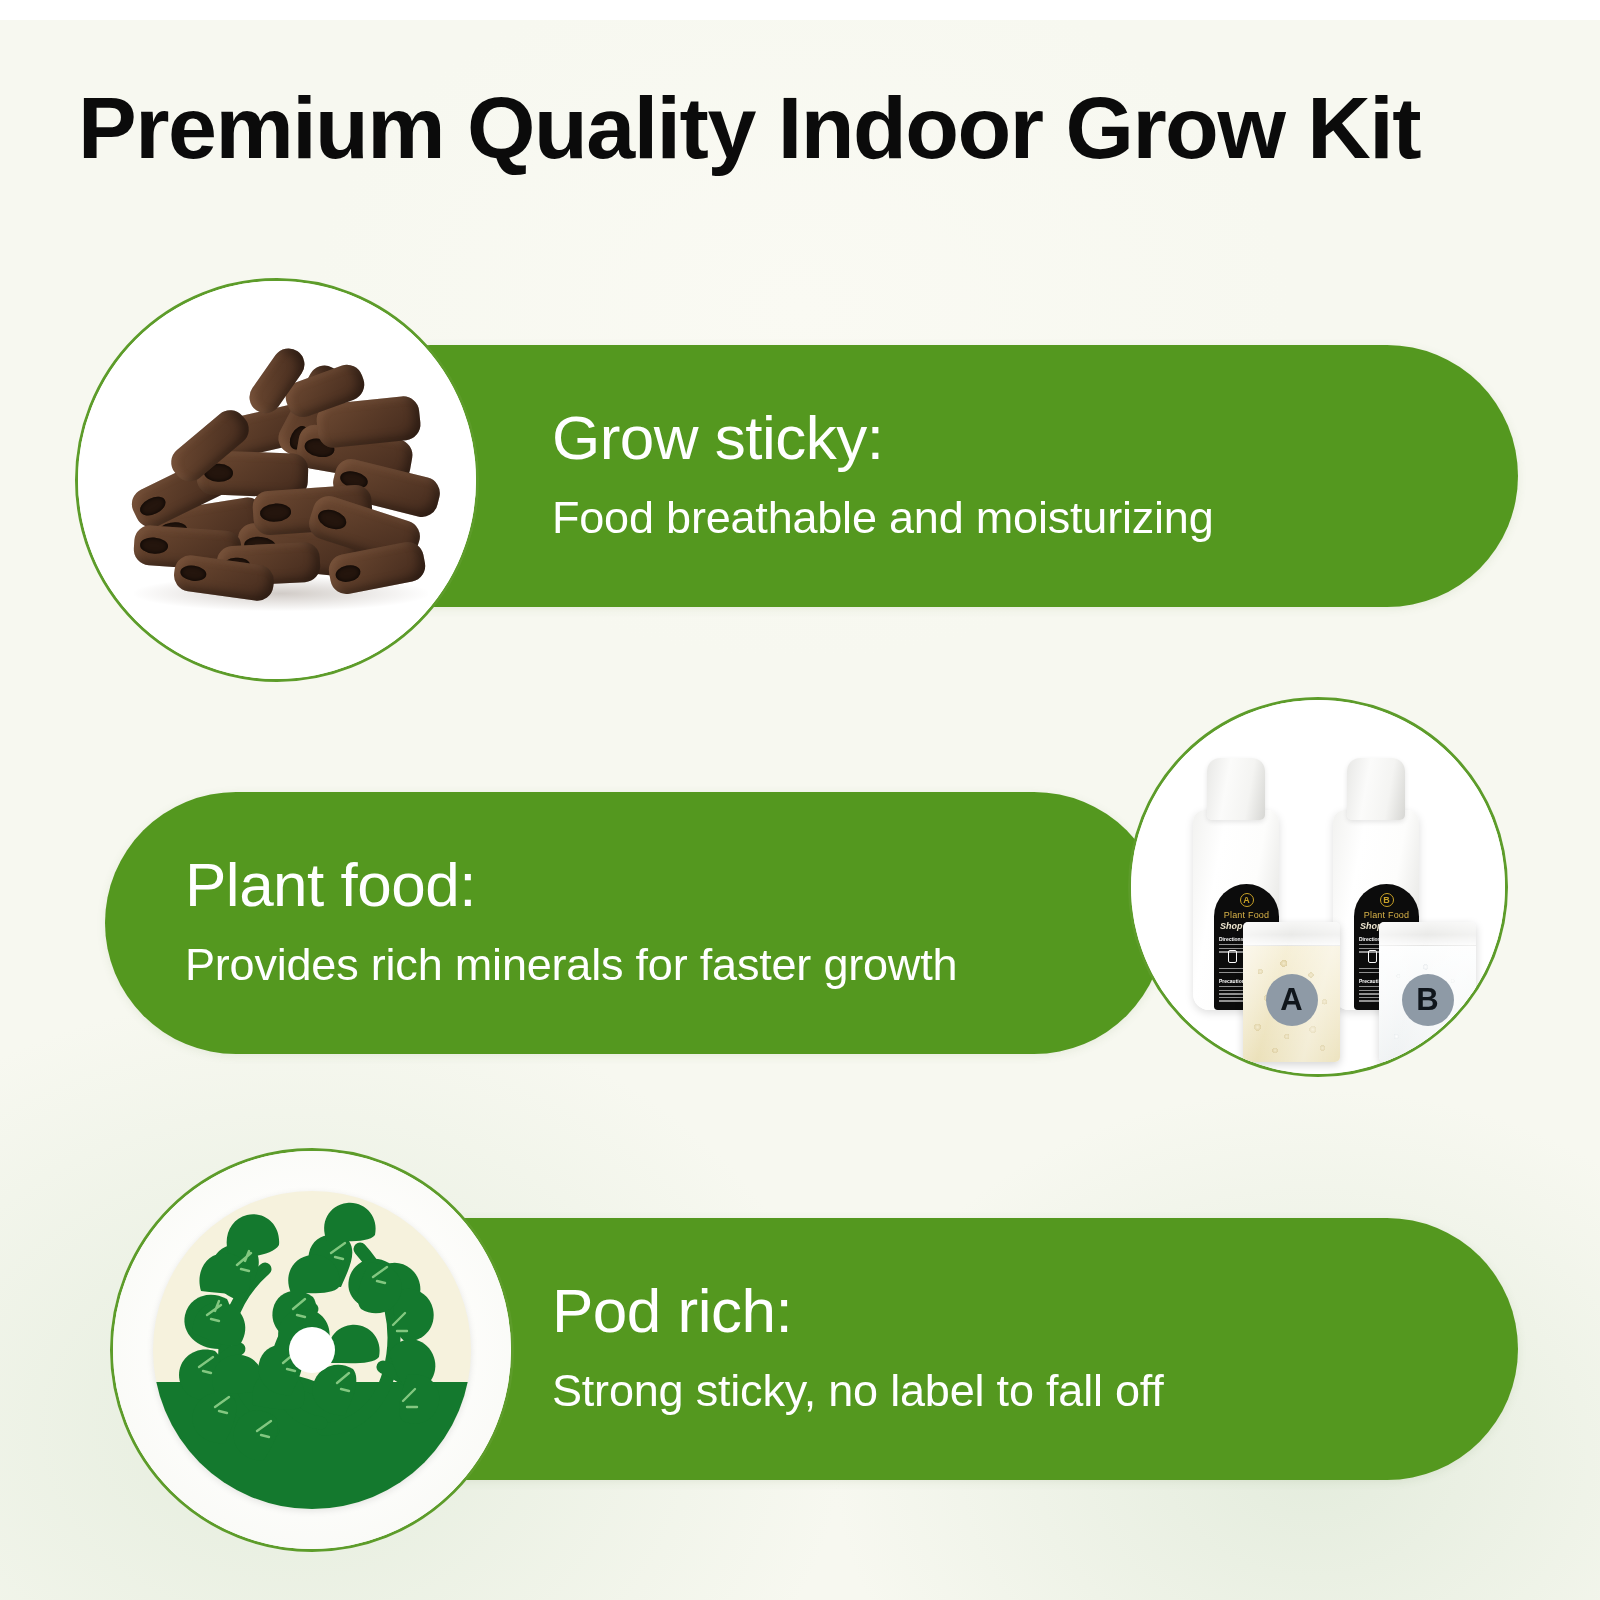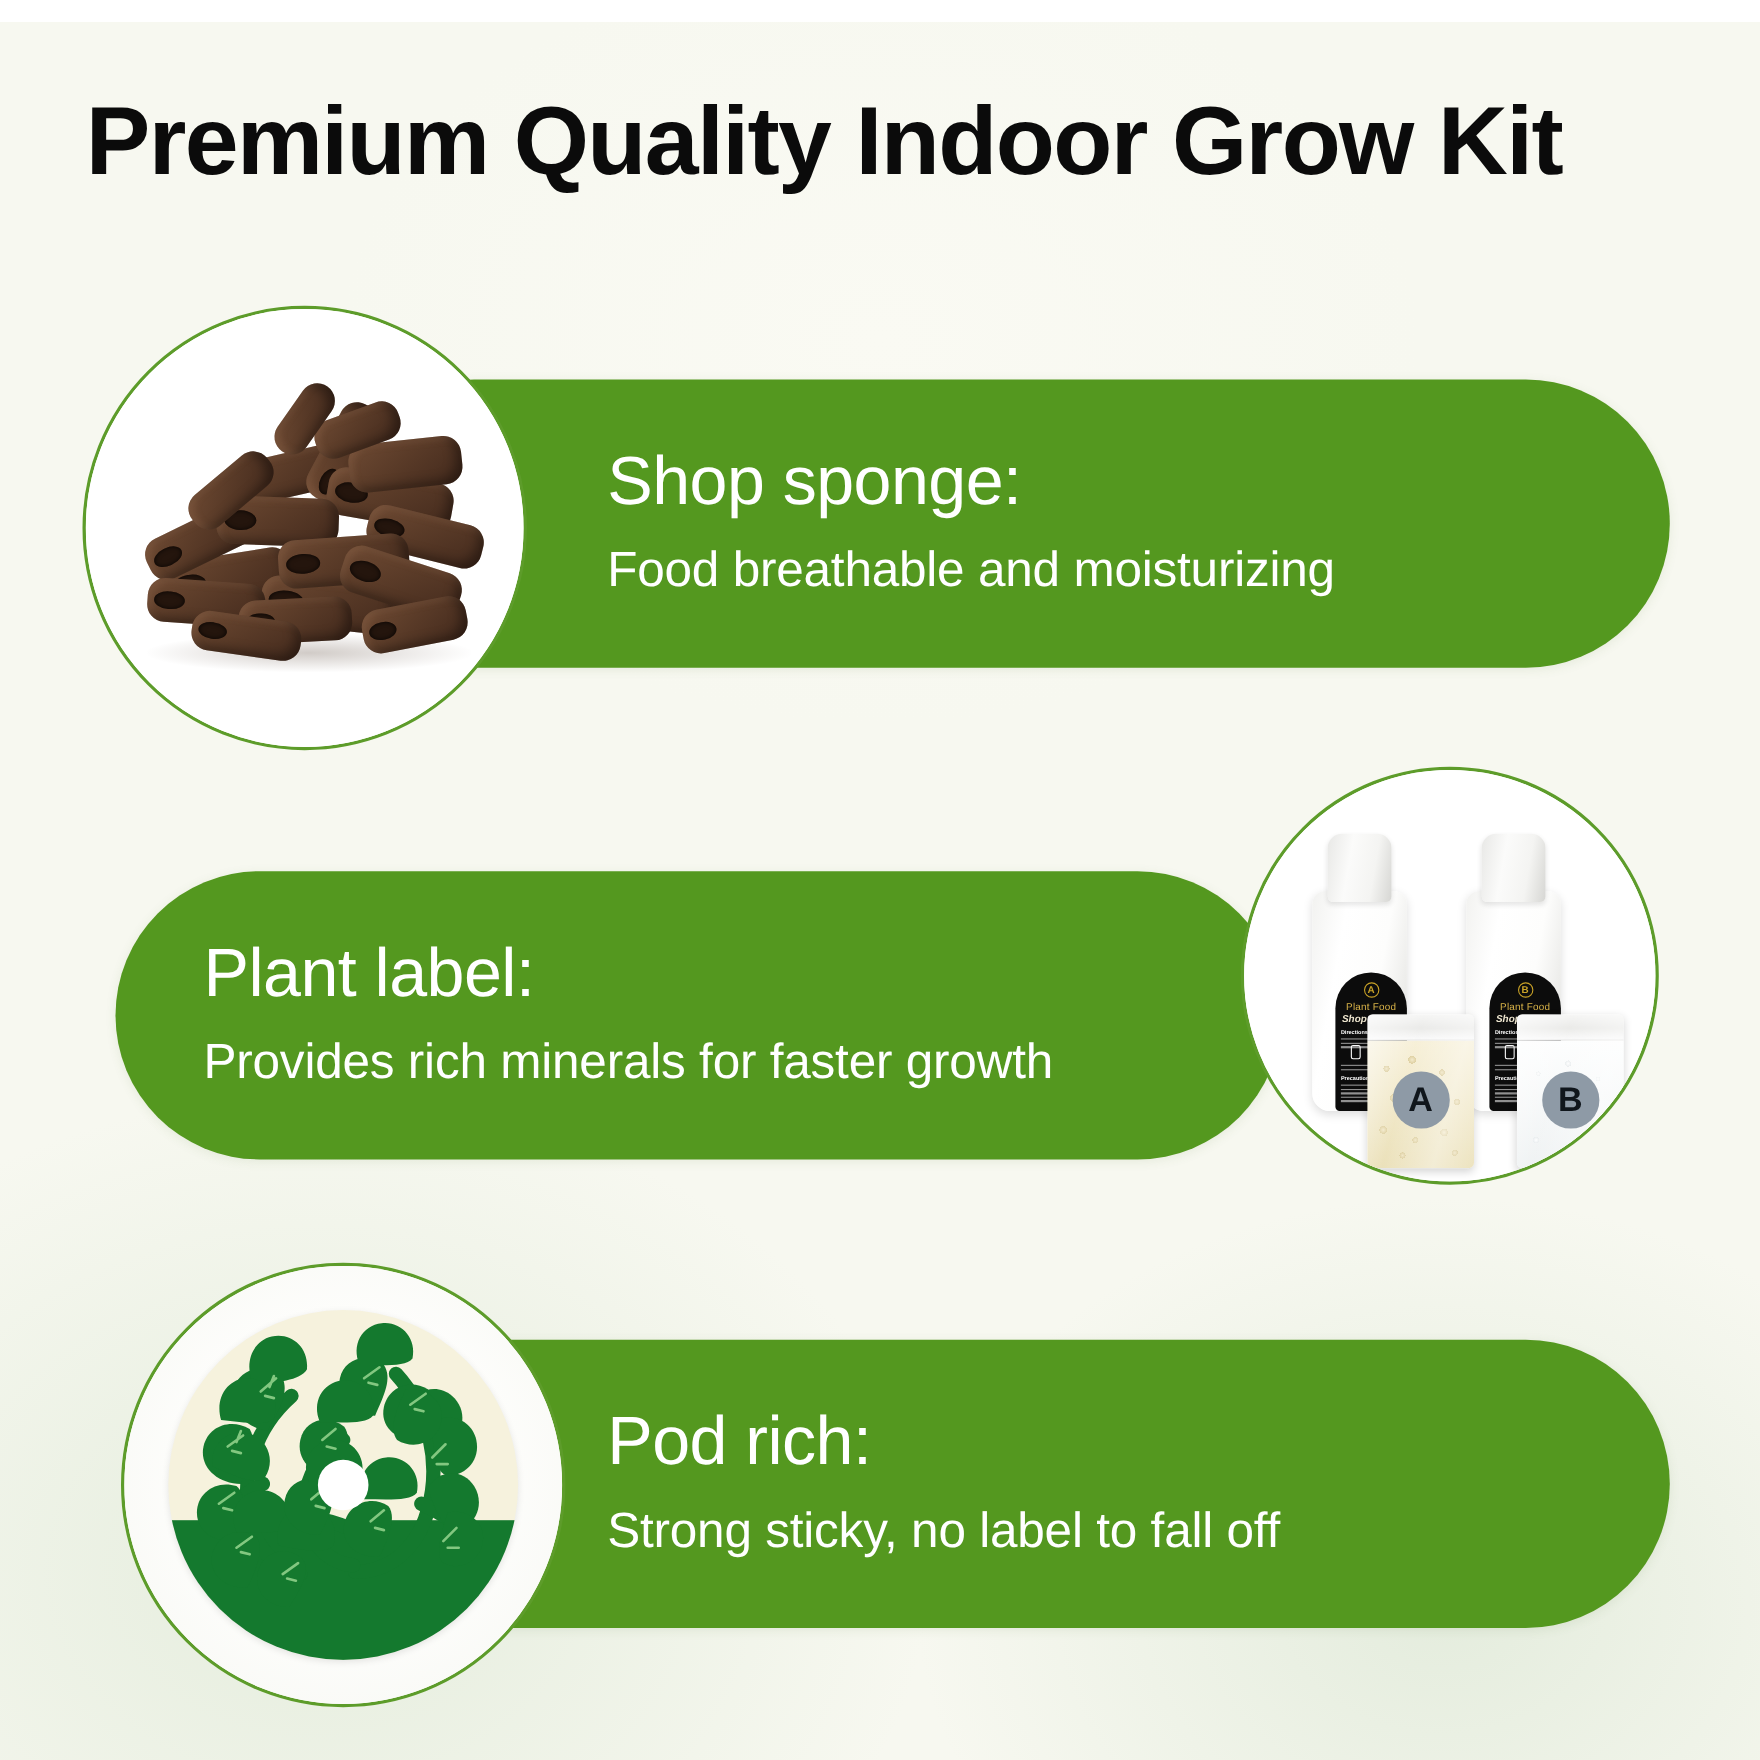--- a/index.html
+++ b/index.html
@@ -255,21 +255,21 @@
 </style>
 </head>
 <body>
 
 <div id="page" data-name="infographic-page">
 
   <div id="title" data-name="page-title">Premium Quality Indoor Grow Kit</div>
 
   <div class="banner" id="banner-1" data-name="feature-banner-grow-sponge">
     <div class="banner-text" data-name="feature-banner-text-grow-sponge">
-      <div class="banner-title" data-name="feature-title-grow-sponge">Shop sponge:</div>
+      <div class="banner-title" data-name="feature-title-grow-sponge">Grow sticky:</div>
       <div class="banner-sub" data-name="feature-subtitle-grow-sponge">Food breathable and moisturizing</div>
     </div>
   </div>
 
   <div class="circle" id="circle-sponge" data-name="grow-sponge-image-circle">
     <div class="circle-inner" id="sponge-scene" data-name="grow-sponge-plugs-photo">
       <div class="pile-shadow" data-name="sponge-pile-shadow"></div>
 
       <div class="plug" data-name="sponge-plug" style="left:18%;top:56%;width:29%;height:11%;transform:rotate(-9deg);"></div>
       <div class="plug" data-name="sponge-plug" style="left:40%;top:62%;width:31%;height:11%;transform:rotate(6deg);"></div>
@@ -287,21 +287,21 @@
       <div class="plug" data-name="sponge-plug" style="left:35%;top:66%;width:26%;height:10%;transform:rotate(-3deg);"></div>
       <div class="plug nohole" data-name="sponge-plug" style="left:52%;top:23%;width:20%;height:9%;transform:rotate(-20deg);"></div>
       <div class="plug" data-name="sponge-plug" style="left:24%;top:70%;width:25%;height:9%;transform:rotate(8deg);"></div>
       <div class="plug" data-name="sponge-plug" style="left:63%;top:67%;width:24%;height:10%;transform:rotate(-11deg);"></div>
       <div class="plug nohole" data-name="sponge-plug" style="left:41%;top:21%;width:18%;height:8%;transform:rotate(-55deg);"></div>
     </div>
   </div>
 
   <div class="banner" id="banner-2" data-name="feature-banner-plant-food">
     <div class="banner-text" data-name="feature-banner-text-plant-food">
-      <div class="banner-title" data-name="feature-title-plant-food">Plant label:</div>
+      <div class="banner-title" data-name="feature-title-plant-food">Plant food:</div>
       <div class="banner-sub" data-name="feature-subtitle-plant-food">Provides rich minerals for faster growth</div>
     </div>
   </div>
 
   <div class="circle" id="circle-food" data-name="plant-food-image-circle">
     <div class="circle-inner" id="food-scene" data-name="plant-food-bottles-photo">
 
       <div class="bottle" data-name="plant-food-bottle-a" style="left:62px; top:110px;">
         <div class="bottle-cap" data-name="bottle-cap-icon"></div>
         <div class="bottle-label" data-name="bottle-label-a">

